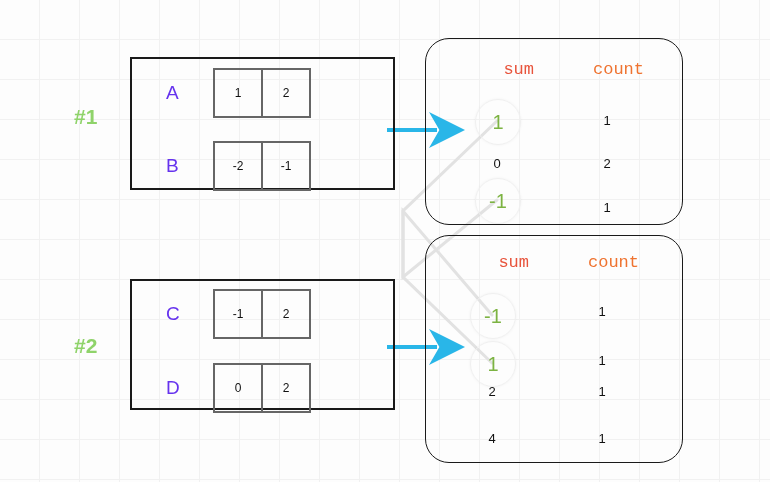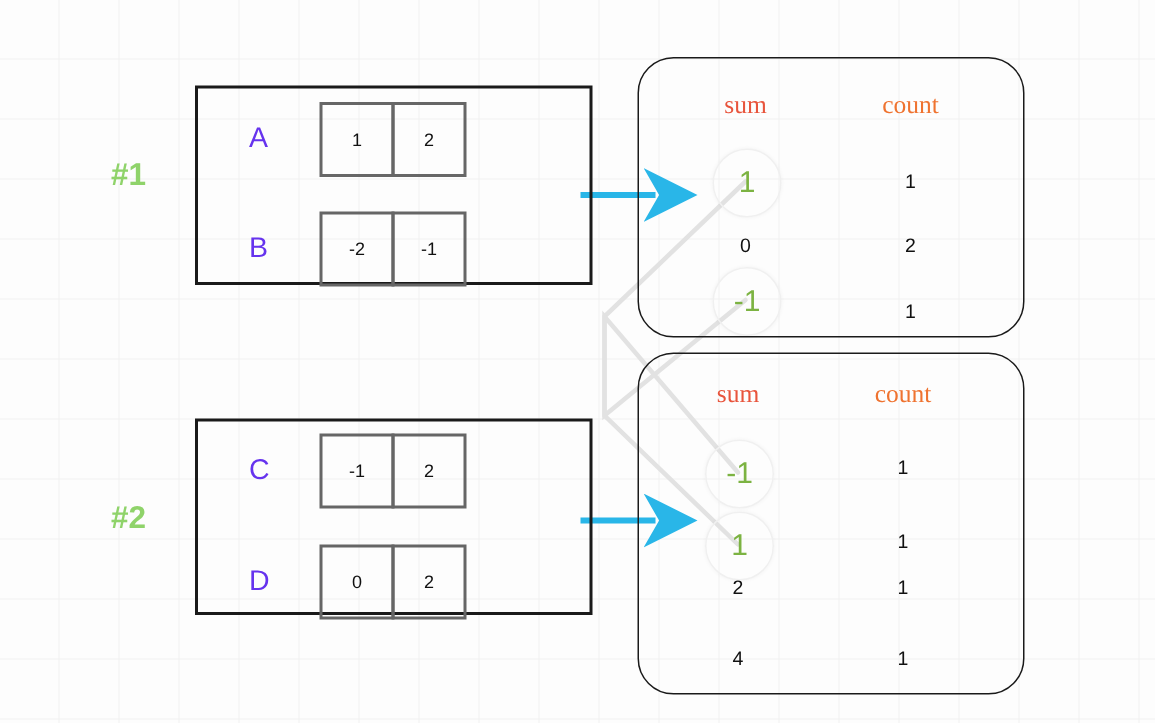--- a/index.html
+++ b/index.html
@@ -73,25 +73,25 @@
   }
   .agg-box {
     position: absolute;
     border: 1.6px solid #1a1a1a;
     border-radius: 24px;
     background: transparent;
     box-sizing: border-box;
   }
   .col-head {
     position: absolute;
-    font-family: Liberation Serif, serif;
+    font-family: Liberation Mono, monospace;
     font-size: 17px;
     color: #e8543c;
     font-weight: normal;
-    text-align: center;
+    text-align: right;
   }
   .col-head.count-head { color: #ef7330; }
   .val {
     position: absolute;
     font-family: "Liberation Sans", sans-serif;
     font-size: 13px;
     color: #111111;
     text-align: center;
     width: 44px;
   }

